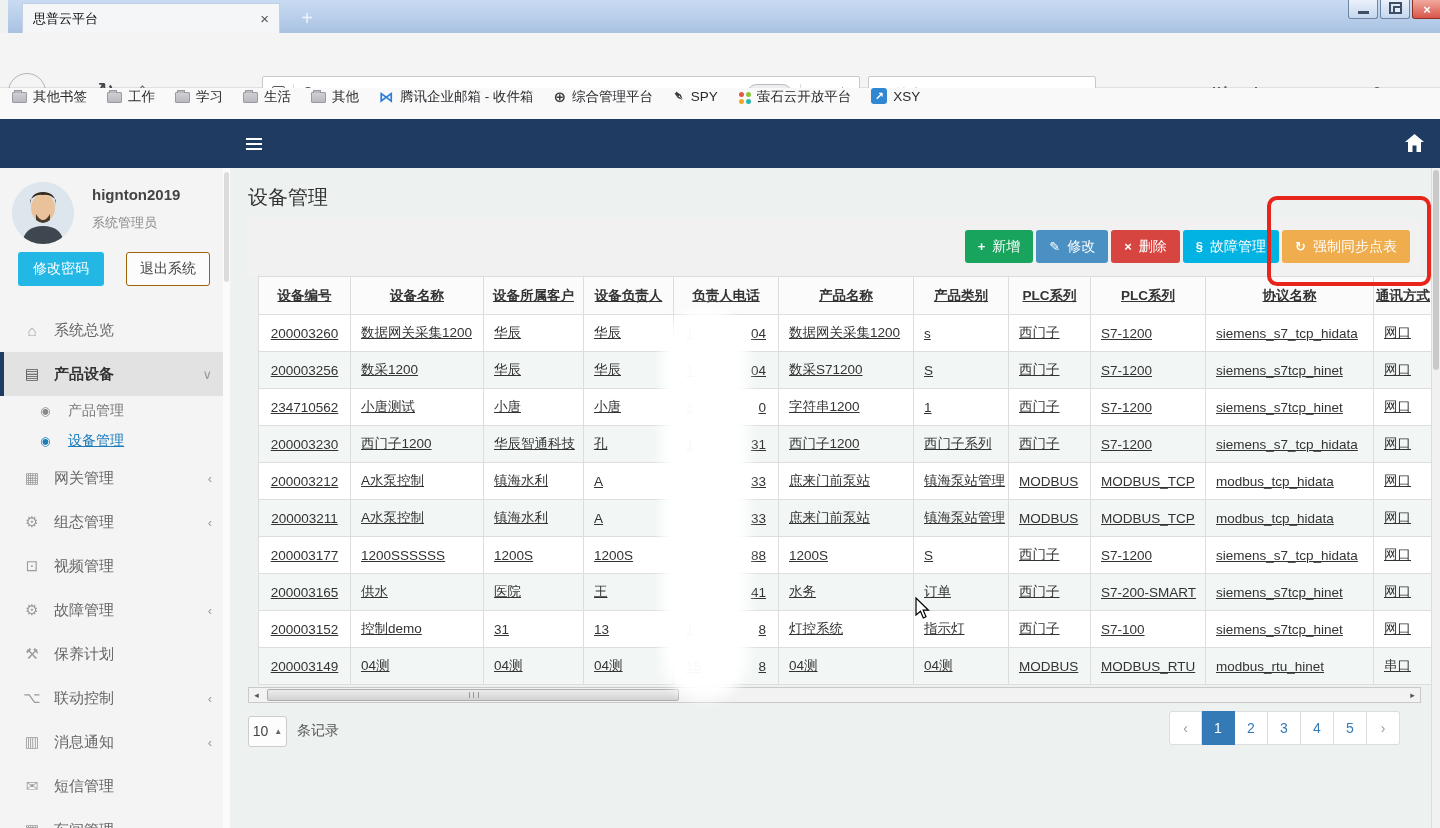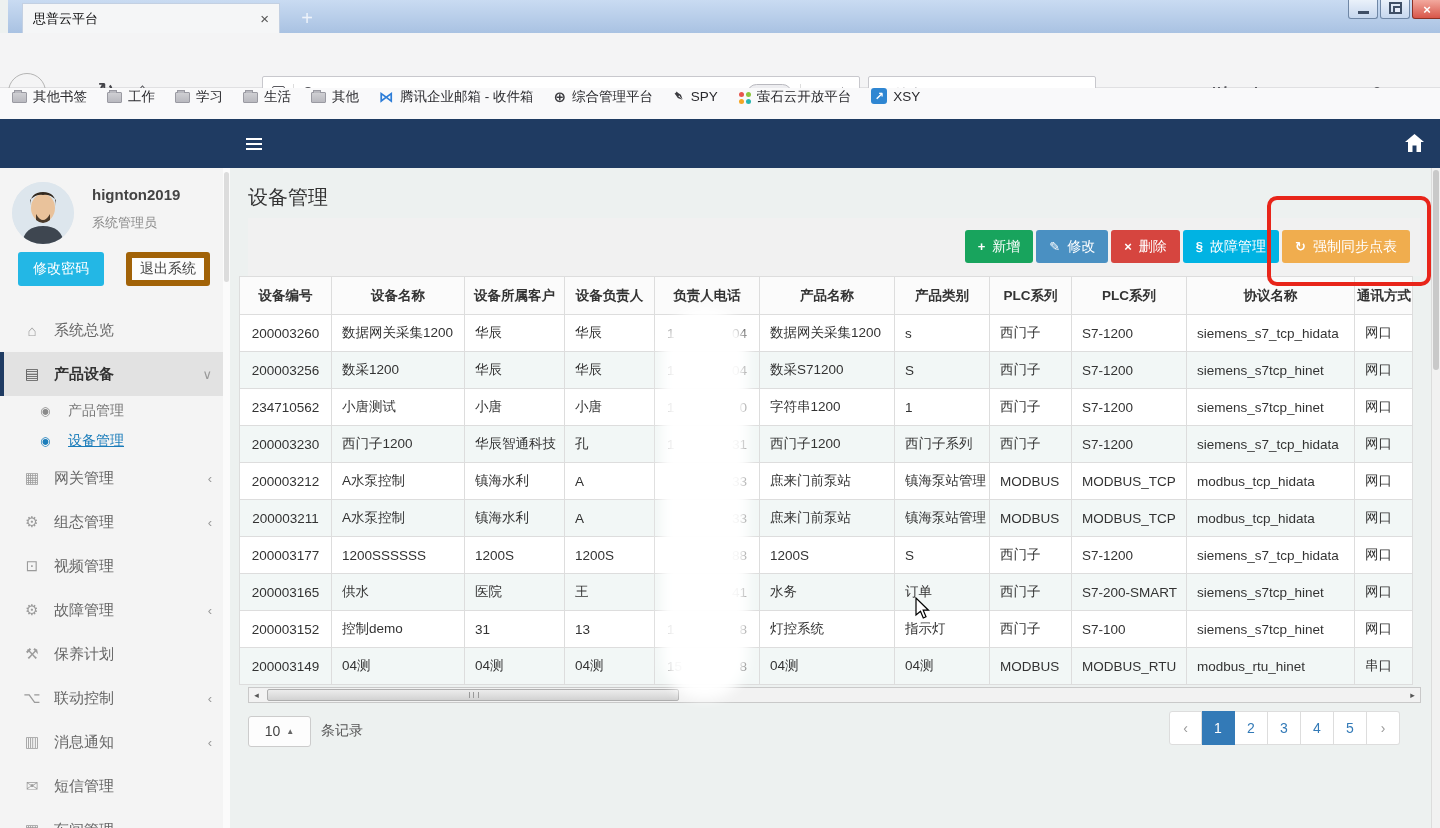--- a/index.html
+++ b/index.html
@@ -99,21 +99,21 @@
 
   .sidebar { position:absolute; top:168px; left:0; width:230px; height:660px; background:#f4f4f4; overflow:hidden; }
   .side-scroll { position:absolute; right:0; top:0; width:7px; height:660px; background:#fbfbfb; }
   .side-scroll i { position:absolute; top:4px; left:1px; width:5px; height:110px; background:#dcdcdc; border-radius:3px; display:block; }
   .avatar { position:absolute; left:12px; top:14px; width:62px; height:62px; border-radius:50%; overflow:hidden; background:#dde5ec; }
   .uname { position:absolute; left:92px; top:18px; font-size:15px; font-weight:bold; color:#444; }
   .urole { position:absolute; left:92px; top:46px; font-size:13px; color:#8a8a8a; }
   .btn-cyan { position:absolute; left:18px; top:84px; width:86px; height:34px; background:#23b7e5; color:#fff;
     border:none; border-radius:3px; font-size:14px; font-family:inherit; }
   .btn-light { position:absolute; left:126px; top:84px; width:84px; height:34px; background:#fcfcfc; color:#444;
-    border:6px solid #a16207; border-radius:3px; font-size:14px; font-family:inherit; }
+    border:1px solid #a16207; border-radius:3px; font-size:14px; font-family:inherit; }
   .menu { position:absolute; top:140px; left:0; width:230px; }
   .side-item { height:44px; display:flex; align-items:center; padding-left:22px; position:relative; color:#666; }
   .side-item .gi { width:20px; font-size:15px; color:#9b9b9b; text-align:center; }
   .side-item .lbl { margin-left:12px; font-size:15px; }
   .side-item .chev { position:absolute; right:18px; color:#999; font-size:13px; }
   .side-item.active { background:#e2e2e2; border-left:4px solid #1f3b62; padding-left:18px; }
   .side-item.active .lbl { font-weight:bold; color:#333; }
   .side-item.active .gi { color:#555; }
   .side-sub { height:30px; display:flex; align-items:center; padding-left:40px; color:#8a8a8a; }
   .side-sub .gi { font-size:12px; color:#8a8a8a; width:18px; }
@@ -125,21 +125,21 @@
   .page-title { position:absolute; left:18px; top:16px; font-size:20px; color:#333; font-weight:normal; }
   .panel { position:absolute; left:18px; top:50px; width:1173px; height:58px; background:#f1f1f1; }
   .dev-search { position:absolute; left:30px; top:62px; width:178px; height:34px; border:1px solid #ccc;
     background:#fdfdfd; padding:0 10px; font-size:14px; font-family:inherit; color:#333; outline:none; }
   .dev-search::placeholder { color:#aaa; }
   .btns { position:absolute; top:62px; right:30px; display:flex; gap:3px; }
   .tbtn { height:33px; padding:0 13px; border:none; border-radius:3px; color:#fff; font-size:14px;
     display:flex; align-items:center; gap:7px; font-family:inherit; }
   .tbtn .gi { font-size:13px; font-weight:bold; }
 
-  .table-wrap { position:absolute; left:9px; top:108px; width:1174px; height:411px; overflow:hidden; }
+  .table-wrap { position:absolute; left:28px; top:108px; width:1174px; height:411px; overflow:hidden;text-decoration:underline; }
   table { border-collapse:collapse; table-layout:fixed; width:1173px; background:#fff; }
   th,td { border:1px solid #ddd; font-size:13.5px; color:#333; overflow:hidden; white-space:nowrap; }
   th { height:38px; background:#fbfbfb; font-weight:bold; text-align:center; padding:0 2px; }
   td { height:37px; padding:0 10px; }
   td.center { text-align:center; padding:0 4px; }
   tr.even td { background:#f2f7f6; }
   td.phone { padding:0 12px; }
   td.phone .wrap { display:flex; justify-content:space-between; }
 
   .blur-blob { position:absolute; left:432px; top:140px; width:86px; height:392px;
@@ -149,21 +149,21 @@
     border:1px solid #c9c9c9; display:flex; align-items:center; }
   .hs-arrow { width:15px; text-align:center; font-size:9px; color:#555; }
   .hs-arrow.right { position:absolute; right:0; }
   .hs-thumb { position:absolute; left:18px; width:412px; height:12px; top:1px;
     background:linear-gradient(#ececec,#d2d2d2); border:1px solid #aeaeae; border-radius:2px; }
   .hs-thumb::after { content:""; position:absolute; left:50%; top:2px; width:8px; height:6px; margin-left:-4px;
     border-left:1px solid #999; border-right:1px solid #999; background:linear-gradient(90deg,transparent 3px,#999 3px,#999 4px,transparent 4px); }
 
   .tfooter { position:absolute; left:18px; top:543px; height:40px; display:flex; align-items:center; gap:10px;
     font-size:14px; color:#555; }
-  .perpage { width:63px; height:31px; border:1px solid #ccc; background:#fdfdfd; border-radius:3px;
+  .perpage { width:39px; height:31px; border:1px solid #ccc; background:#fdfdfd; border-radius:3px;
     display:flex; align-items:center; justify-content:center; gap:6px; font-size:14px; color:#444; }
   .perpage .caret { font-size:8px; color:#666; }
   .pagination { position:absolute; right:40px; top:543px; display:flex; }
   .page { min-width:33px; height:34px; border:1px solid #ddd; border-left:none; background:#fff; color:#337ab7;
     display:flex; align-items:center; justify-content:center; font-size:14px; padding:0 6px; }
   .page:first-child { border-left:1px solid #ddd; border-radius:3px 0 0 3px; color:#999; }
   .page:last-child { border-radius:0 3px 3px 0; color:#999; }
   .page.active { background:#337ab7; border-color:#337ab7; color:#fff; }
 
   .red-box { position:absolute; left:1267px; top:196px; width:164px; height:90px;

